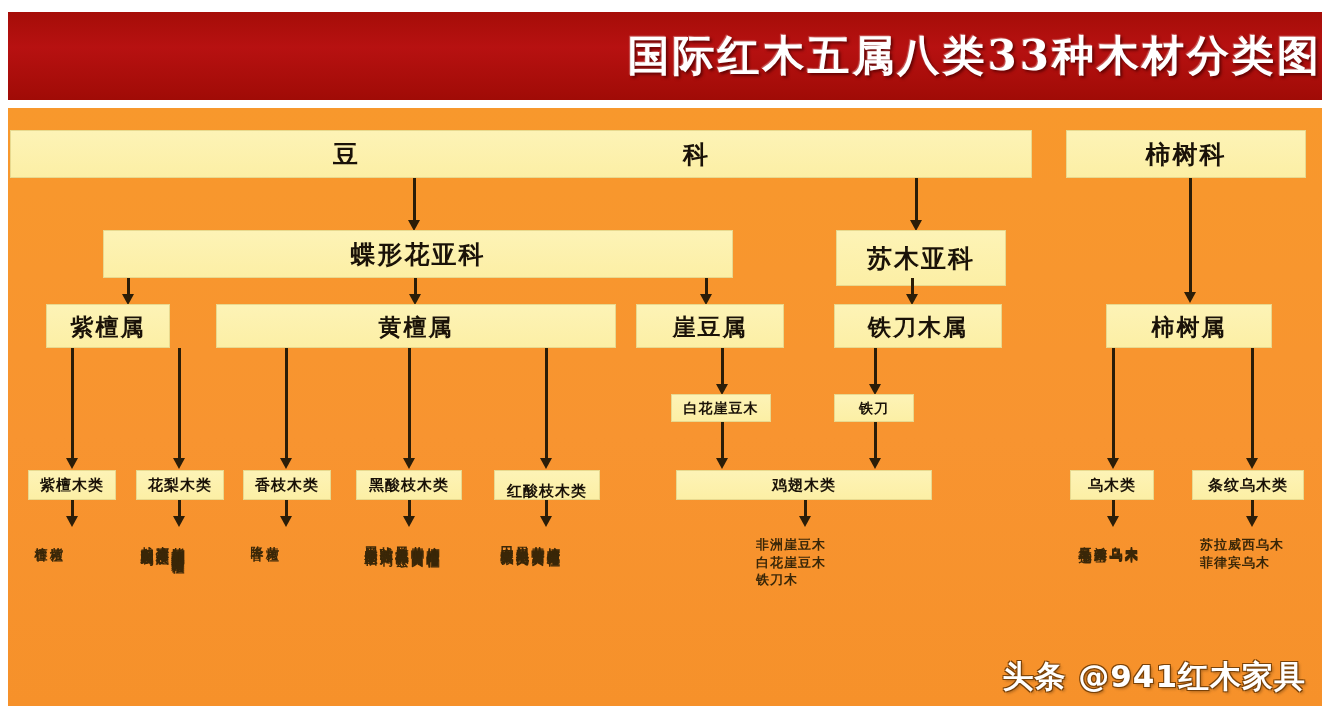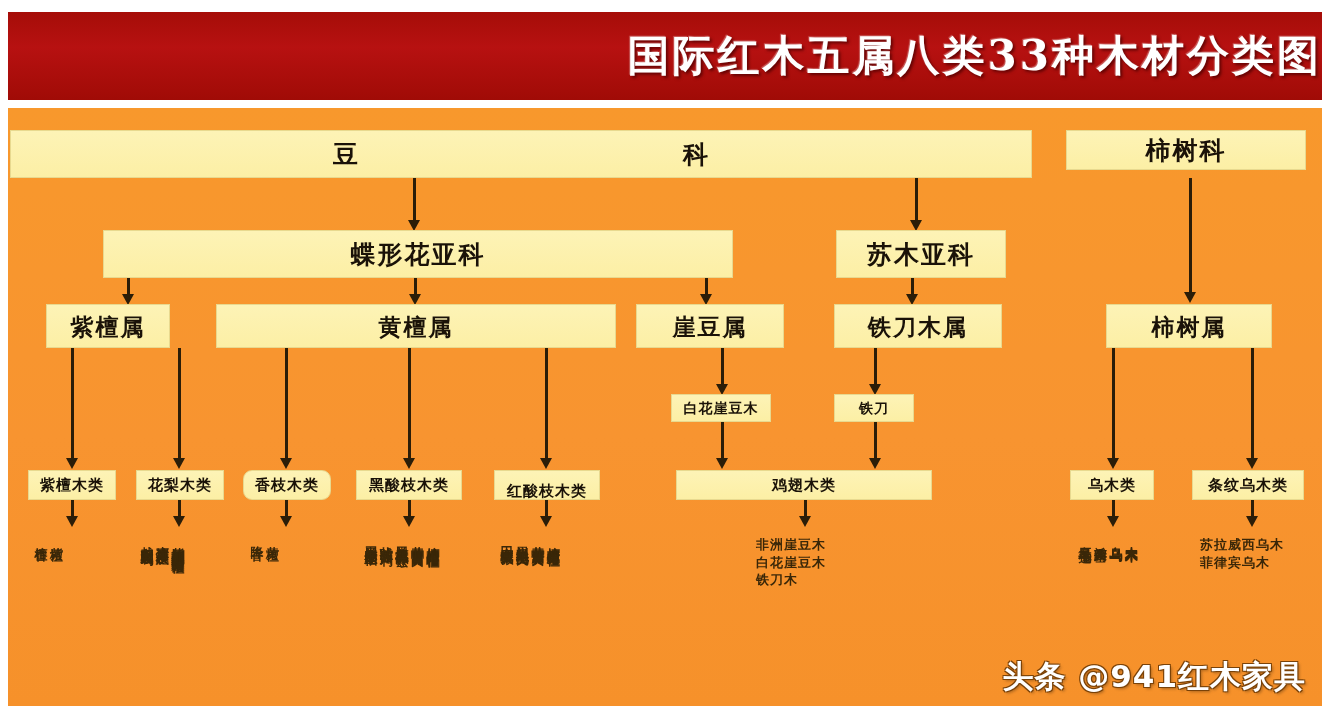--- a/index.html
+++ b/index.html
@@ -119,38 +119,38 @@
     <span id="title-text">国际红木五属八类33种木材分类图</span>
   </div>
 
   <div id="canvas">
 
     <div class="box lvl-family" style="left:2px; top:22px; width:1022px; height:48px;">
       <span style="position:absolute; left:322px;">豆</span>
       <span style="position:absolute; left:672px;">科</span>
     </div>
 
-    <div class="box lvl-family" style="left:1058px; top:22px; width:240px; height:40px;">
+    <div class="box lvl-family" style="left:1058px; top:22px; width:240px; height:48px;">
       <span>柿树科</span>
     </div>
 
     <div class="vline" style="left:405px; top:70px; height:48px;"></div>
     <div class="arrow" style="left:400px; top:112px;"></div>
 
     <div class="vline" style="left:907px; top:70px; height:48px;"></div>
     <div class="arrow" style="left:902px; top:112px;"></div>
 
     <div class="vline" style="left:1181px; top:70px; height:120px;"></div>
     <div class="arrow" style="left:1176px; top:184px;"></div>
 
     <div class="box lvl-sub" style="left:95px; top:122px; width:630px; height:48px;">
       <span>蝶形花亚科</span>
     </div>
 
-    <div class="box lvl-sub" style="left:828px; top:122px; width:170px; height:48px;">
+    <div class="box lvl-sub" style="left:828px; top:122px; width:170px; height:56px;">
       <span>苏木亚科</span>
     </div>
 
     <div class="vline" style="left:119px; top:170px; height:22px;"></div>
     <div class="arrow" style="left:114px; top:186px;"></div>
 
     <div class="vline" style="left:406px; top:170px; height:22px;"></div>
     <div class="arrow" style="left:401px; top:186px;"></div>
 
     <div class="vline" style="left:697px; top:170px; height:22px;"></div>
@@ -213,21 +213,21 @@
     <div class="arrow" style="left:708px; top:350px;"></div>
     <div class="vline" style="left:866px; top:314px; height:42px;"></div>
     <div class="arrow" style="left:861px; top:350px;"></div>
 
     <div class="box lvl-class" style="left:20px; top:362px; width:88px; height:30px;">
       <span>紫檀木类</span>
     </div>
     <div class="box lvl-class" style="left:128px; top:362px; width:88px; height:30px;">
       <span>花梨木类</span>
     </div>
-    <div class="box lvl-class" style="left:235px; top:362px; width:88px; height:30px;border-radius:9px;">
+    <div class="box lvl-class" style="left:235px; top:362px; width:88px; height:30px;">
       <span>香枝木类</span>
     </div>
     <div class="box lvl-class" style="left:348px; top:362px; width:106px; height:30px;">
       <span>黑酸枝木类</span>
     </div>
     <div class="box lvl-class" style="left:486px; top:362px; width:106px; height:30px;align-items:flex-end;">
       <span>红酸枝木类</span>
     </div>
     <div class="box lvl-class" style="left:668px; top:362px; width:256px; height:30px;">
       <span>鸡翅木类</span>

